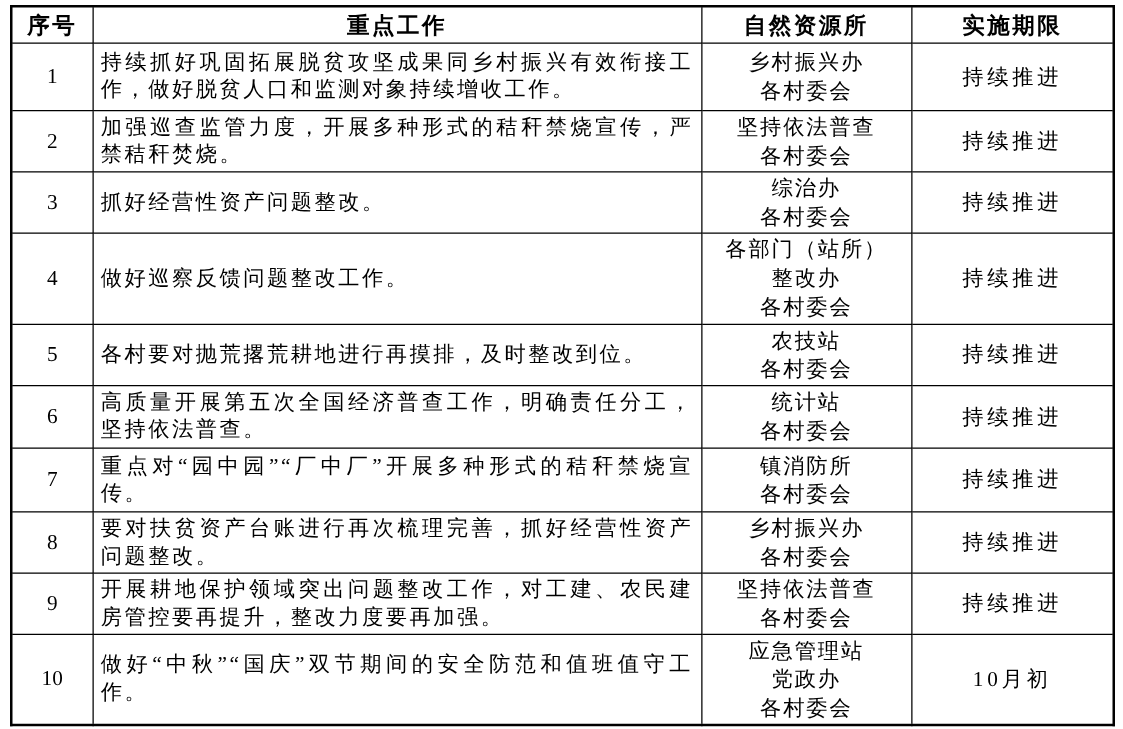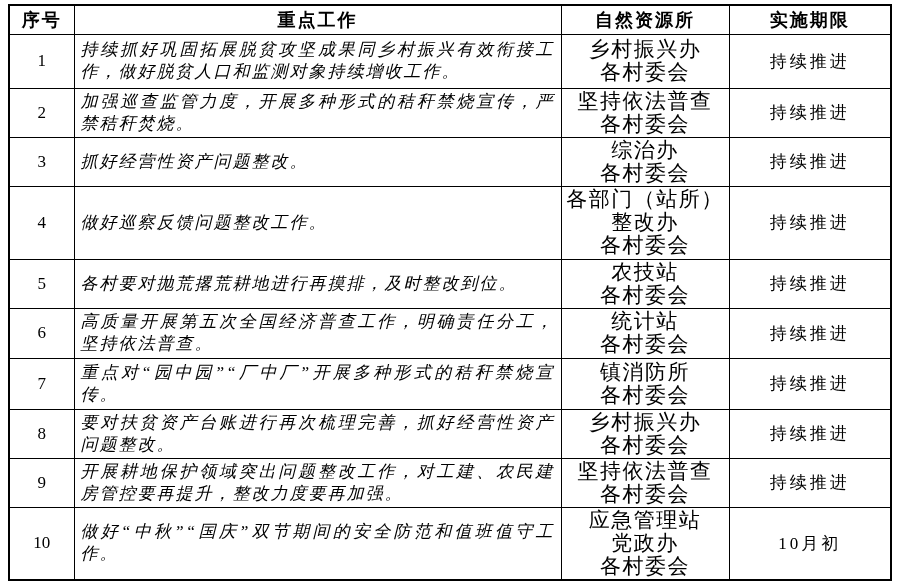--- a/index.html
+++ b/index.html
@@ -43,25 +43,24 @@
     text-align: center;
     font-size: 17px;
     padding: 1px 2px;
   }
   td.cell-task {
     text-align: justify;
     font-size: 17px;
     line-height: 22px;
     letter-spacing: 2px;
     padding: 1px 6px;
-    font-style: italic;
   }
   td.cell-dept {
     text-align: center;
-    font-size: 21px;
+    font-size: 17px;
     line-height: 23px;
     letter-spacing: 1.5px;
     padding: 1px 2px;
   }
   td.cell-deadline {
     text-align: center;
     font-size: 17px;
     letter-spacing: 3px;
     padding: 1px 2px;
     margin-left: 40px;

